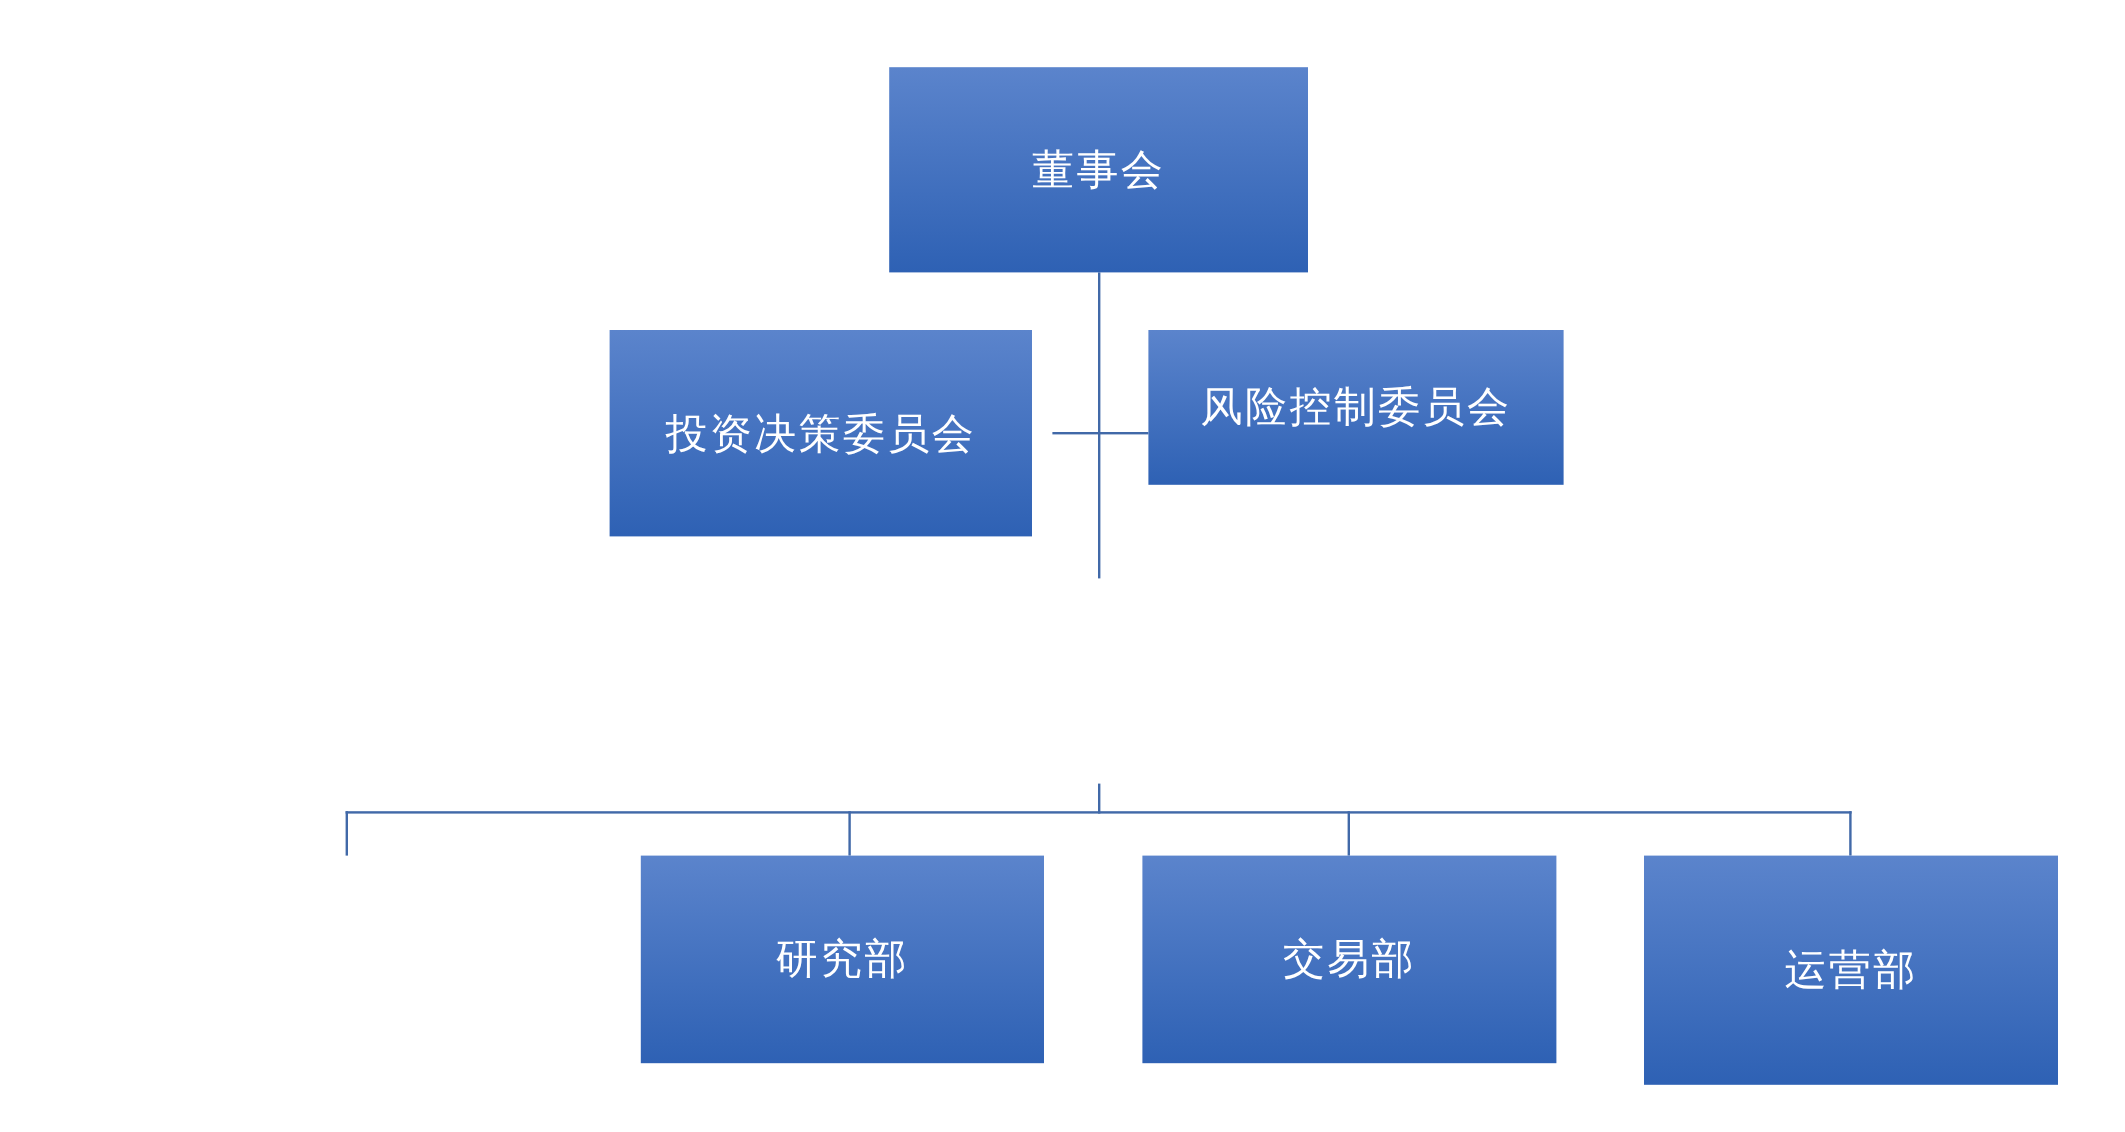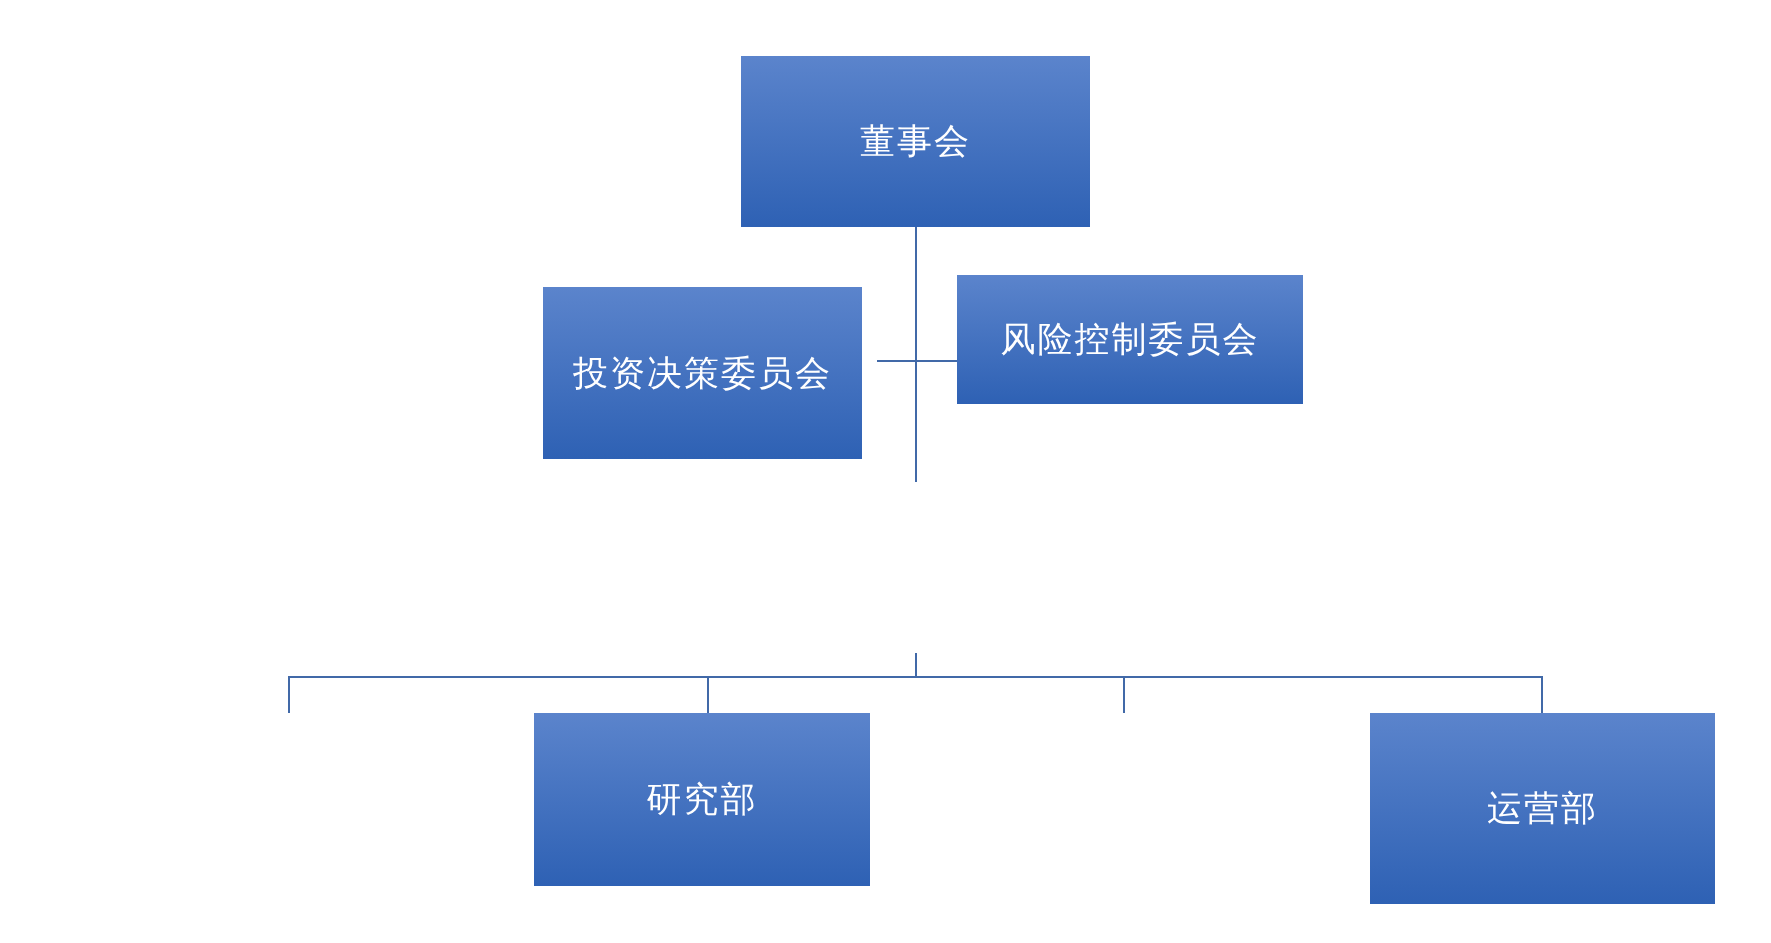--- a/index.html
+++ b/index.html
@@ -29,21 +29,21 @@
     letter-spacing:2px;
     text-align:center;
     box-sizing:border-box;
   }
   .line{
     position:absolute;
     background:var(--connector);
   }
   
   .n-board     {left:741px; top:56px;  width:349px; height:171px;}
-  .n-ic        {left:543px; top:275px; width:319px; height:172px;margin-top:12px;}
+  .n-ic        {left:508px; top:275px; width:352px; height:172px;}
   .n-rc        {left:957px; top:275px; width:346px; height:129px;}
   .n-gm        {left:742px; top:482px; width:348px; height:171px;}
   .n-d1        {left:117px; top:713px; width:345px; height:173px;}
   .n-d2        {left:534px; top:713px; width:336px; height:173px;}
   .n-d3        {left:952px; top:713px; width:345px; height:173px;}
   .n-d4        {left:1370px;top:713px; width:345px; height:191px;}
   
   .l-trunk     {left:915px; top:227px; width:2px;    height:255px;}
   .l-committees{left:877px; top:360px; width:80px;   height:2px;}
   .l-gm-drop   {left:915px; top:653px; width:2px;    height:25px;}
@@ -78,18 +78,21 @@
   <div class="node n-rc">
     <span>风险控制委员会</span>
   </div>
 
 
 
   <div class="node n-d2">
     <span>研究部</span>
   </div>
 
+  <div class="node n-d3">
+    <span>交易部</span>
+  </div>
 
   <div class="node n-d4">
     <span>运营部</span>
   </div>
 
 </div>
 
 </body></html>

